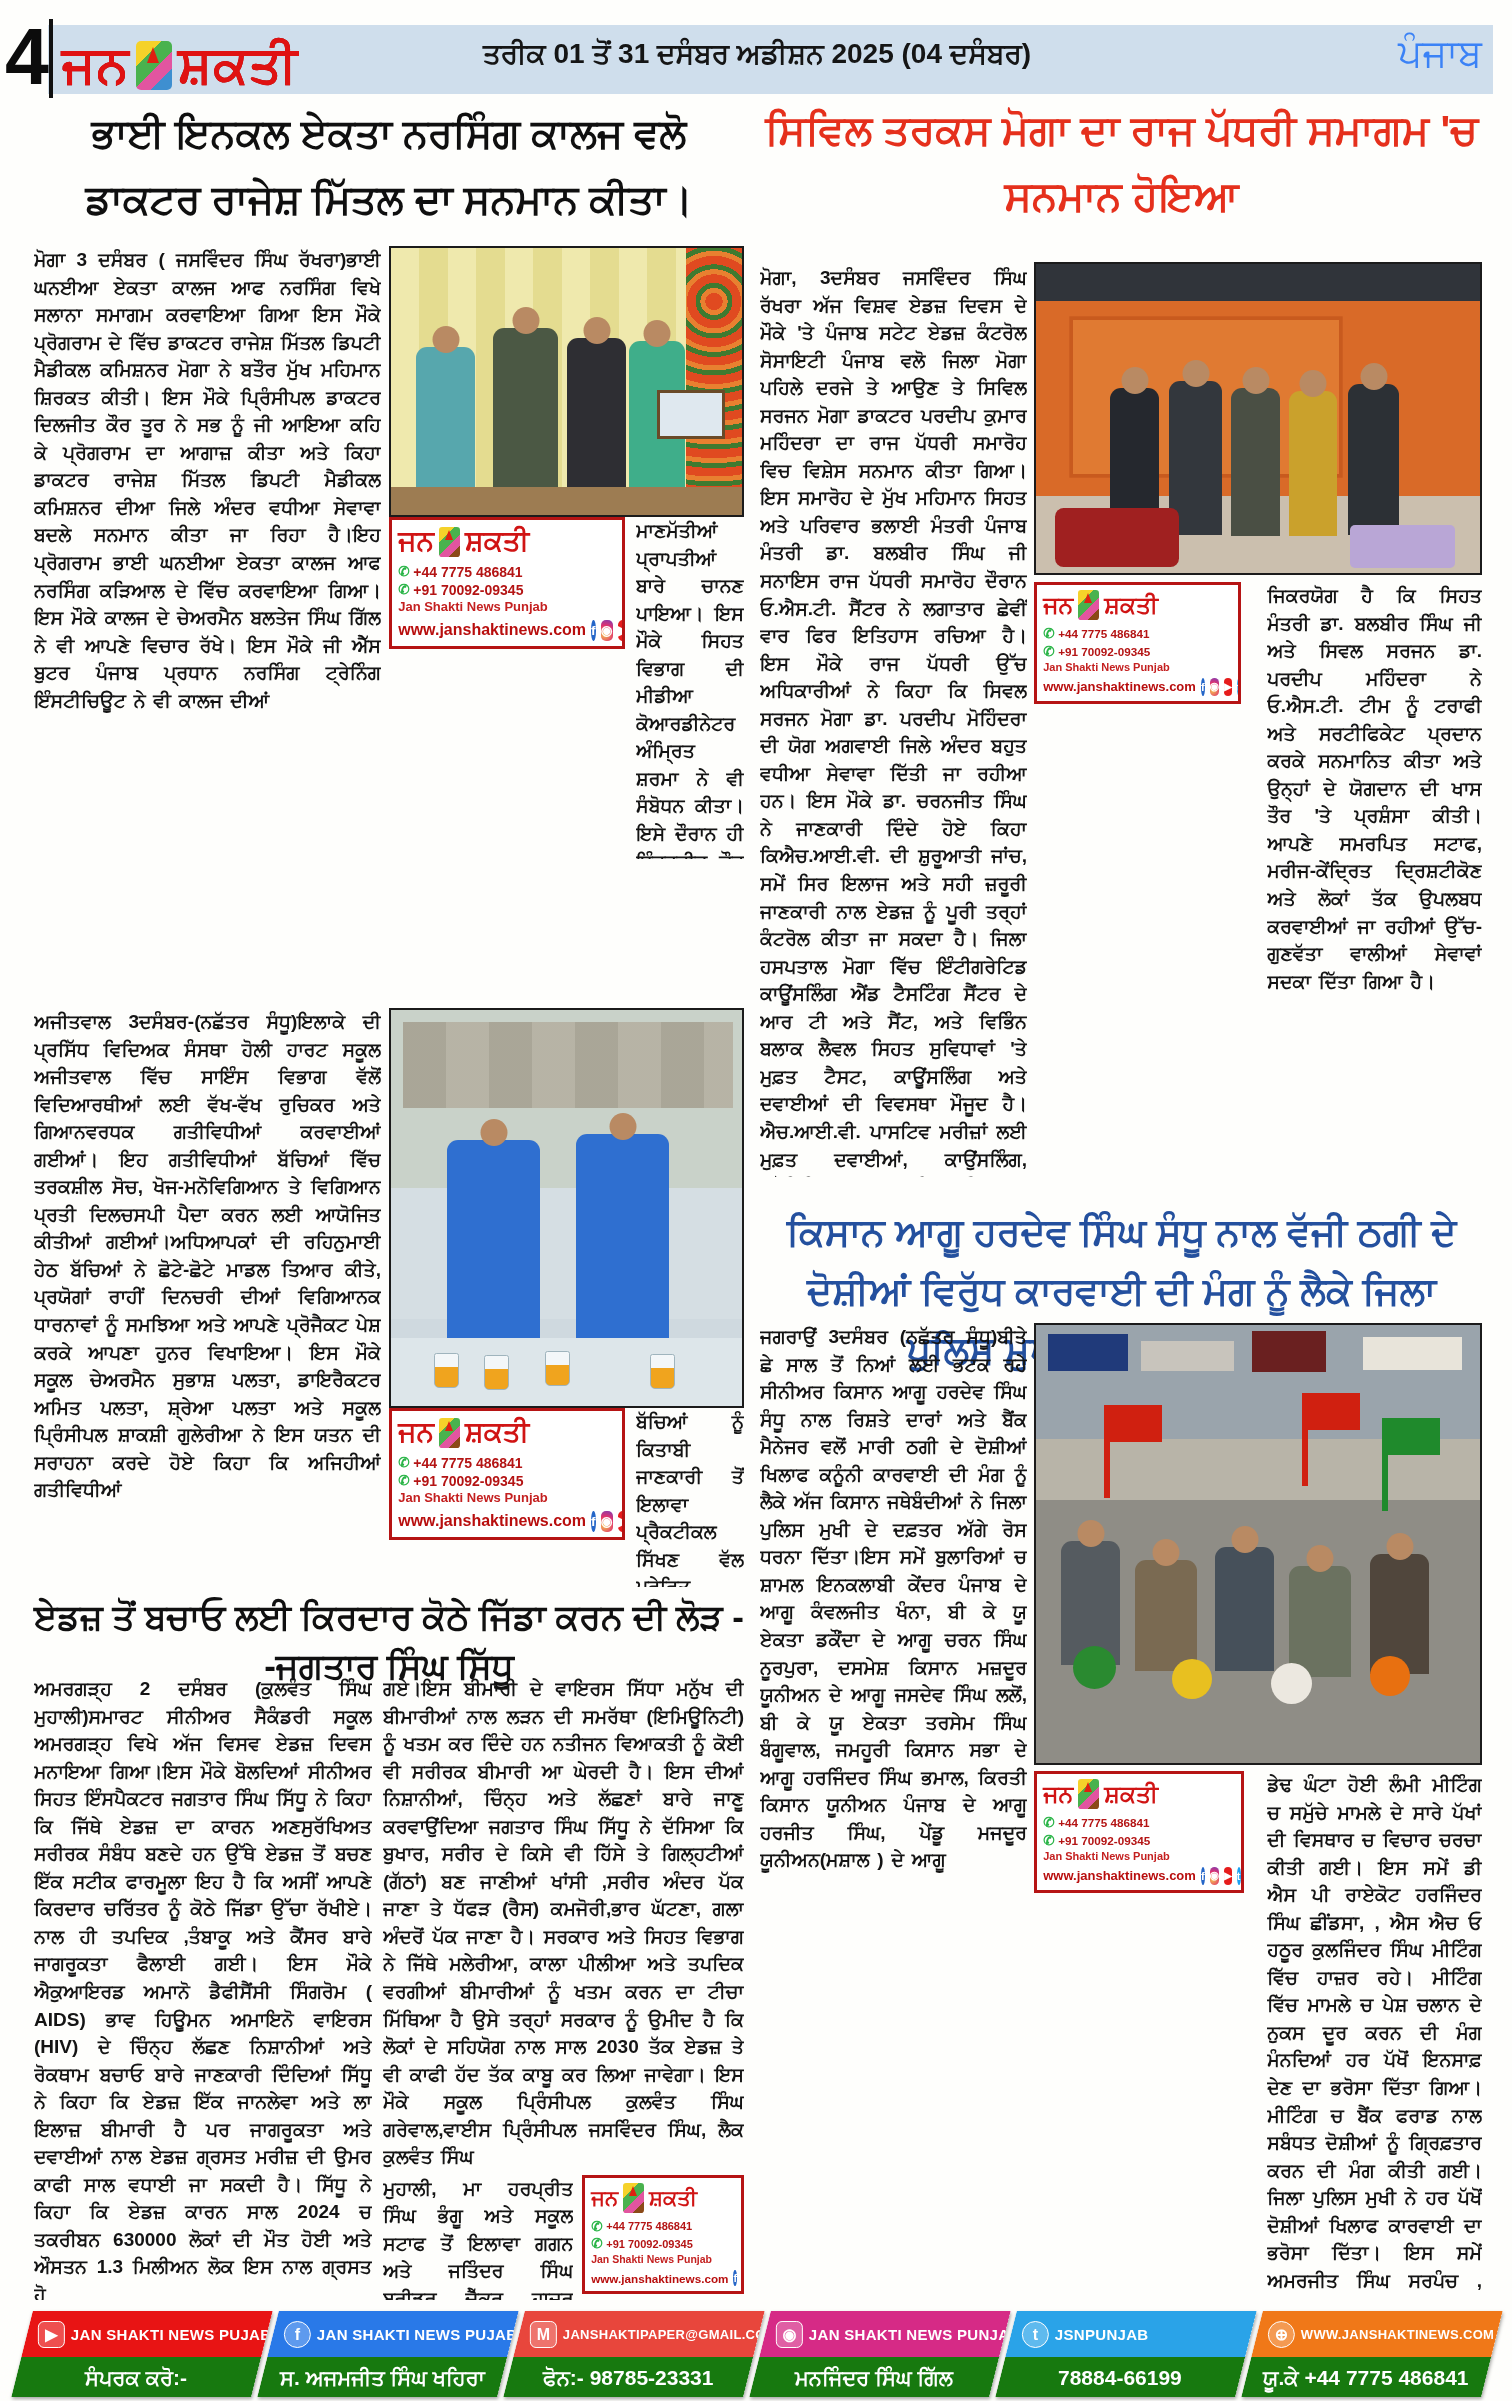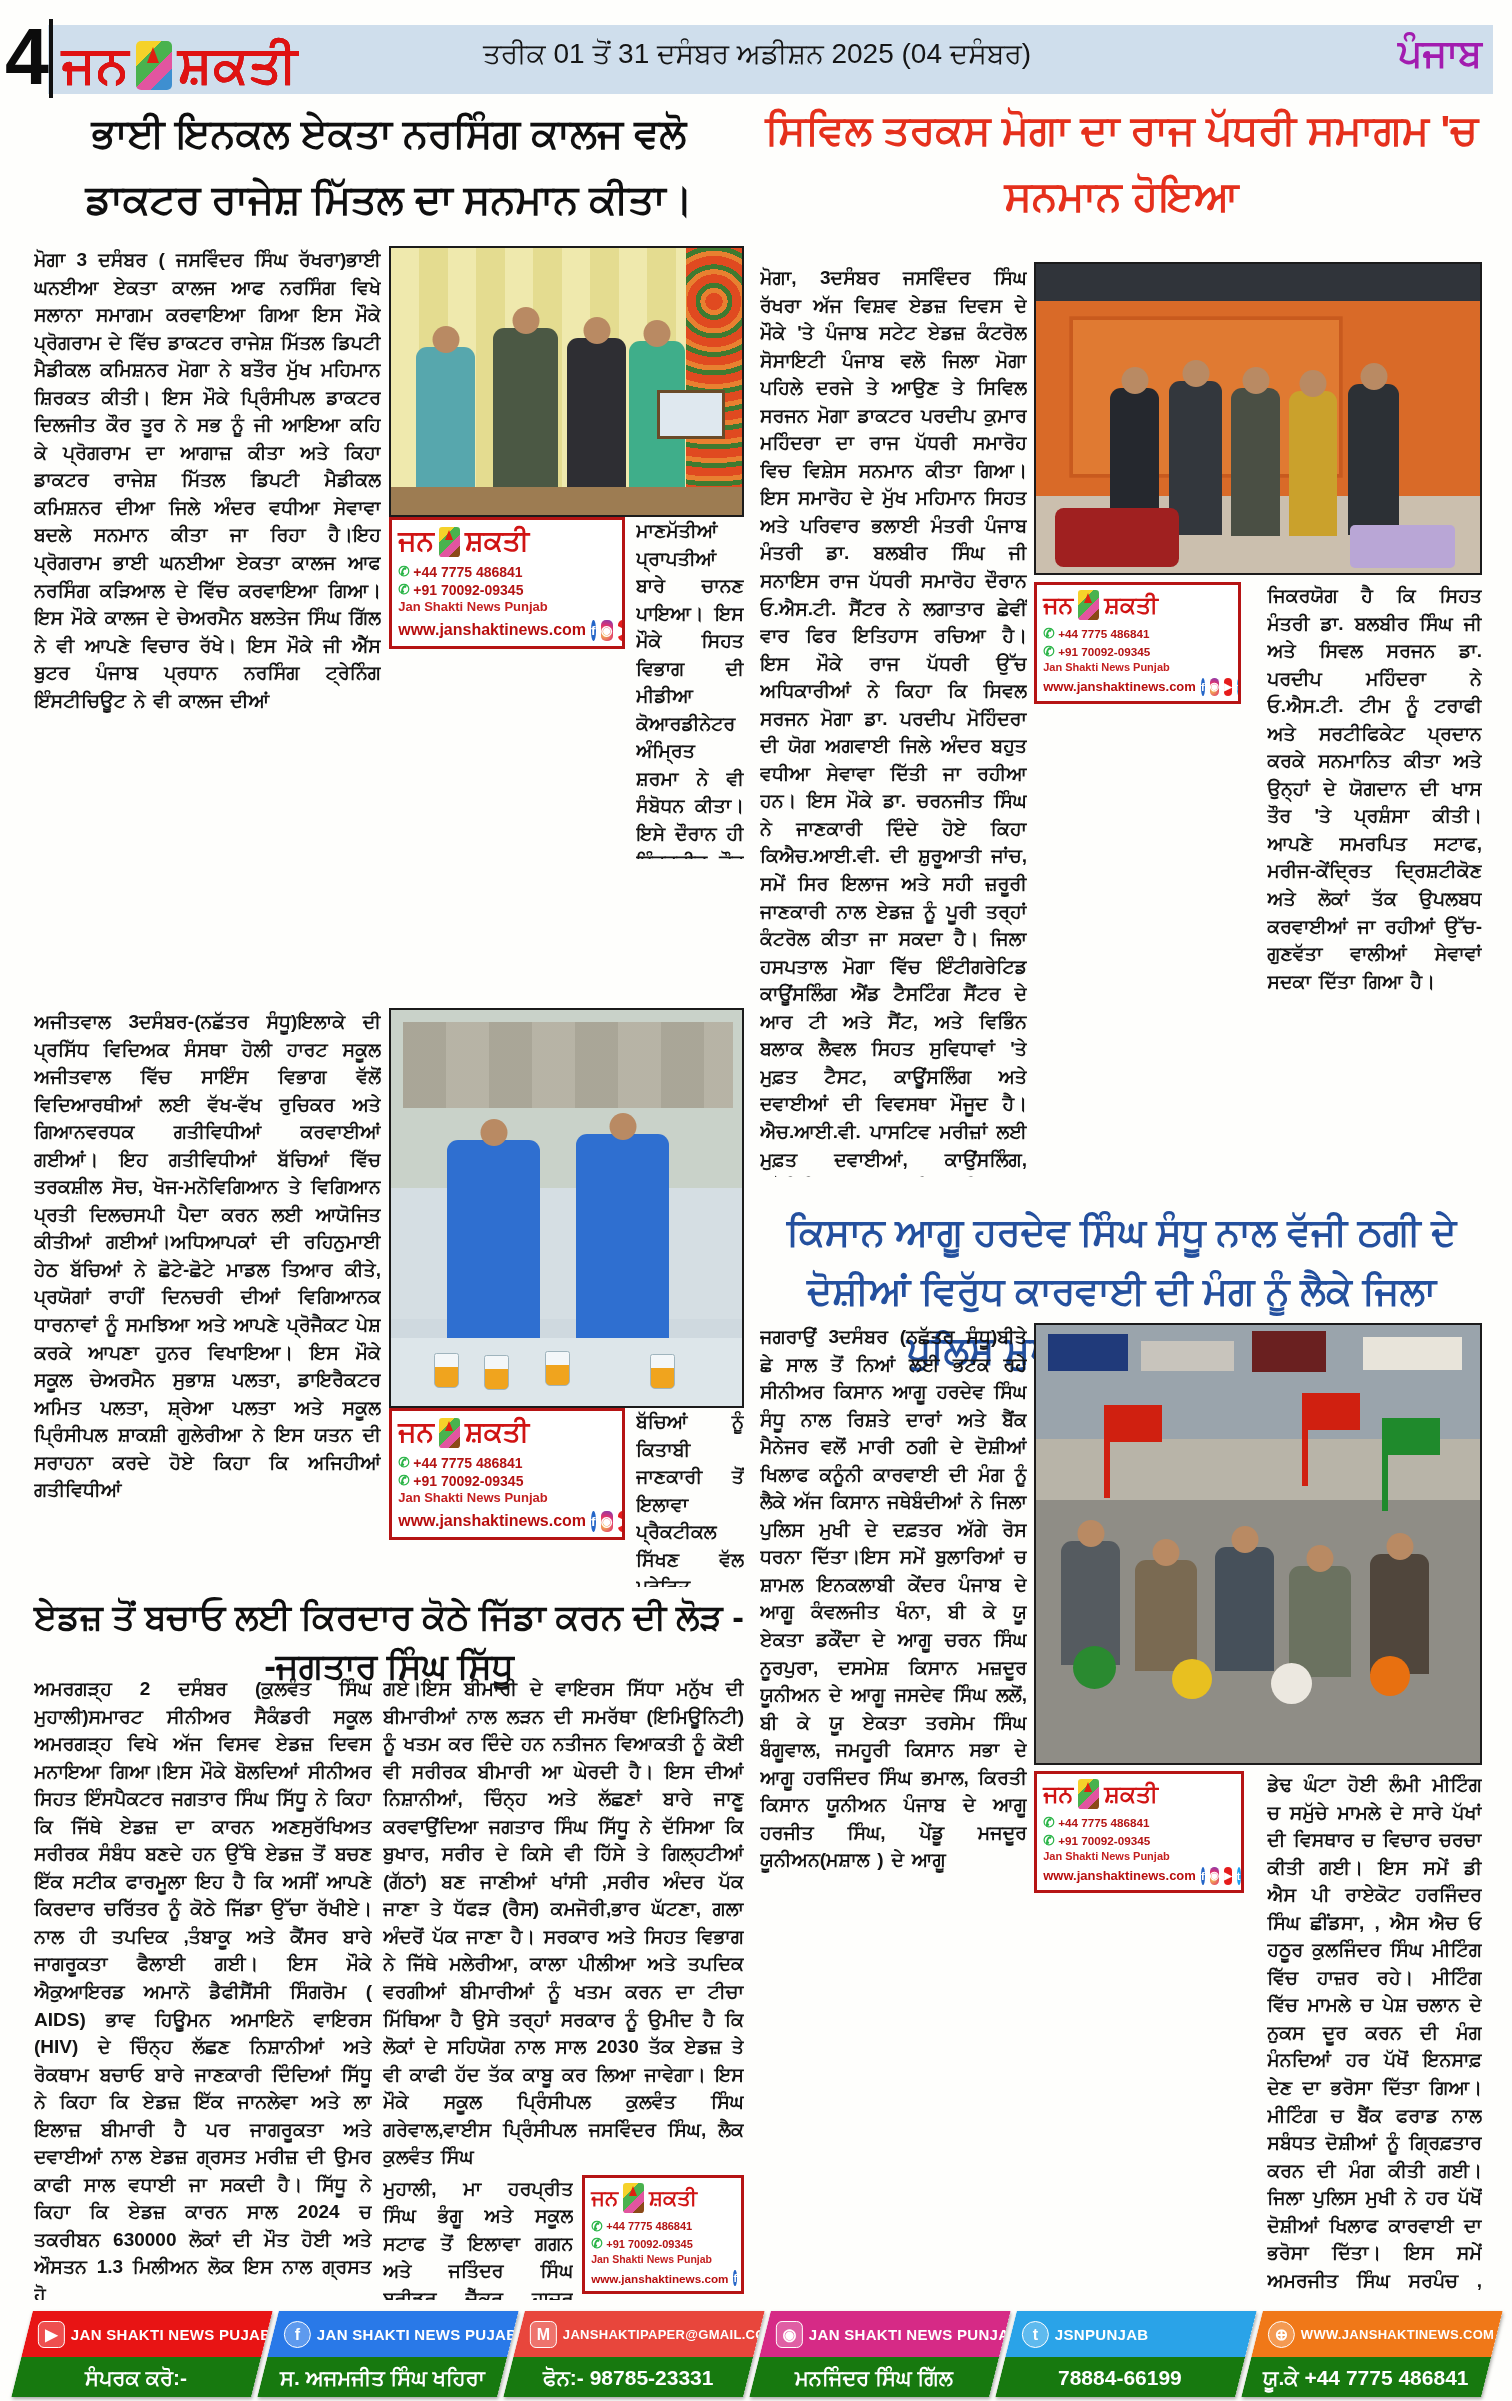--- a/index.html
+++ b/index.html
@@ -9,22 +9,22 @@
   
   .hdr-band { position:absolute; left:48px; top:25px; width:1445px; height:69px; background:#cfdeec; }
   .page-num { position:absolute; left:5px; top:17.3px; width:43px; height:80px; font-size:79px; font-weight:800; color:#0c0c0c; line-height:1; }
   .hdr-rule { position:absolute; left:49px; top:18.5px; width:4.3px; height:79px; background:#111; }
   .masthead { position:absolute; left:62px; top:35px; display:flex; align-items:center; gap:6.2px; }
   .masthead .mword { font-size:51px; font-weight:800; color:#e01212; letter-spacing:1.2px; text-shadow:0 0 0.6px #900; }
   .emblem { display:inline-block; width:36px; height:49px; border-radius:5px;
             background:linear-gradient(135deg,#f5d22a 0 30%,#49b24e 30% 55%,#e255a0 55% 75%,#3e8fd0 75% 100%); position:relative; }
   .emblem:before { content:""; position:absolute; left:11px; top:6.2px; width:0; height:0;
             border-left:6.8px solid transparent; border-right:6.8px solid transparent; border-bottom:16px solid #e02010; }
-  .hdr-date { position:absolute; left:309px; top:38px; width:896px; text-align:center; font-size:28px; font-weight:400; color:#151515; }
-  .hdr-region { position:absolute; right:30px; top:32px; font-size:38px; font-weight:700; color:#a21caf; }
+  .hdr-date { position:absolute; left:309px; top:38px; width:896px; text-align:center; font-size:28px; font-weight:700; color:#151515; }
+  .hdr-region { position:absolute; right:30px; top:32px; font-size:38px; font-weight:400; color:#3b82f6; }
 
   
   .hline { position:absolute; text-align:center; font-weight:800; }
   .bodycol { position:absolute; overflow:hidden; font-size:19px; line-height:1.45; font-weight:600;
              color:#141414; text-align:justify; word-spacing:2.5px; }
   .photo { position:relative; overflow:hidden; border:2.5px solid #1b1b1b; }
 
   
   .wm { border:3.7px solid #b61414; background:#fff; padding:5px 6.2px; overflow:hidden; color:#c01212; }
   .wm-top { display:flex; align-items:center; gap:5px; flex-wrap:wrap; }

